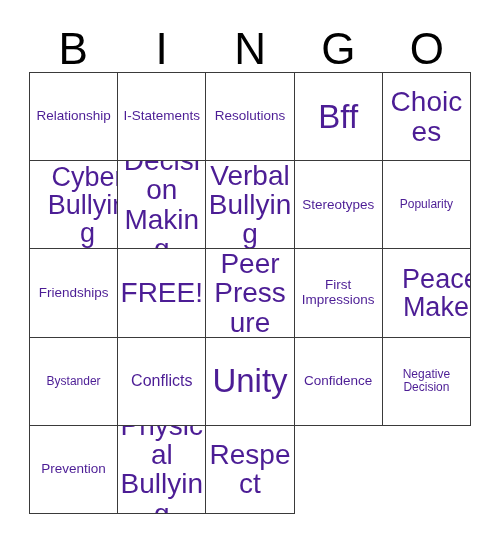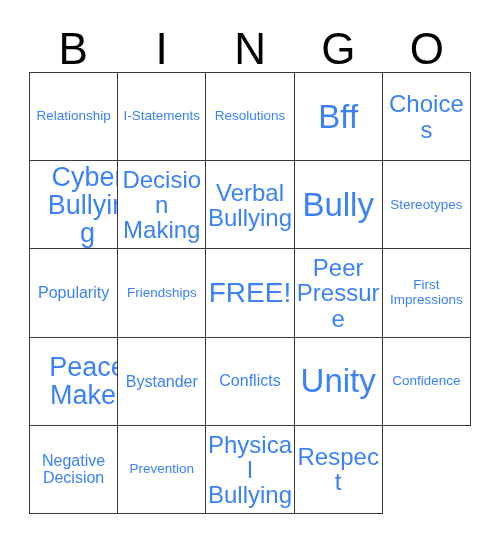--- a/index.html
+++ b/index.html
@@ -67,29 +67,29 @@
     text-align: center;
     padding: 0 1px;
     overflow: hidden;
     background: #ffffff;
   }
   .cell-text {
     display: block;
     width: 100%;
     text-align: center;
     line-height: 1.04;
-    color: #3b82f6;
+    color: #4c1d95;
     word-break: normal;
     overflow-wrap: break-word;
     font-weight: 400;
   }
   .fs-sm   { font-size: 13.5px; line-height: 1.08; }
-  .fs-md   { font-size: 16px;   line-height: 1.08; }
+  .fs-md   { font-size: 12px;   line-height: 1.08; }
   .fs-lg   { font-size: 16px;   line-height: 1.06; }
-  .fs-xl   { font-size: 24px;   line-height: 1.05; }
+  .fs-xl   { font-size: 28px;   line-height: 1.05; }
   .fs-2xl  { font-size: 27px;   line-height: 1.04; padding-left: 28px; }
   .fs-3xl  { font-size: 28px;   line-height: 1.02; }
   .fs-4xl  { font-size: 33px;   line-height: 1.02; }
 </style>
 </head>
 <body>
 
 <div id="card">
 
   <div id="header-row">
@@ -119,23 +119,20 @@
     </div>
 
     <div class="cell">
       <span class="cell-text fs-2xl">Cyber Bullying</span>
     </div>
     <div class="cell">
       <span class="cell-text fs-xl">Decision Making</span>
     </div>
     <div class="cell">
       <span class="cell-text fs-xl">Verbal Bullying</span>
-    </div>
-    <div class="cell">
-      <span class="cell-text fs-4xl">Bully</span>
     </div>
     <div class="cell">
       <span class="cell-text fs-sm">Stereotypes</span>
     </div>
 
     <div class="cell">
       <span class="cell-text fs-md">Popularity</span>
     </div>
     <div class="cell">
       <span class="cell-text fs-sm">Friendships</span>

